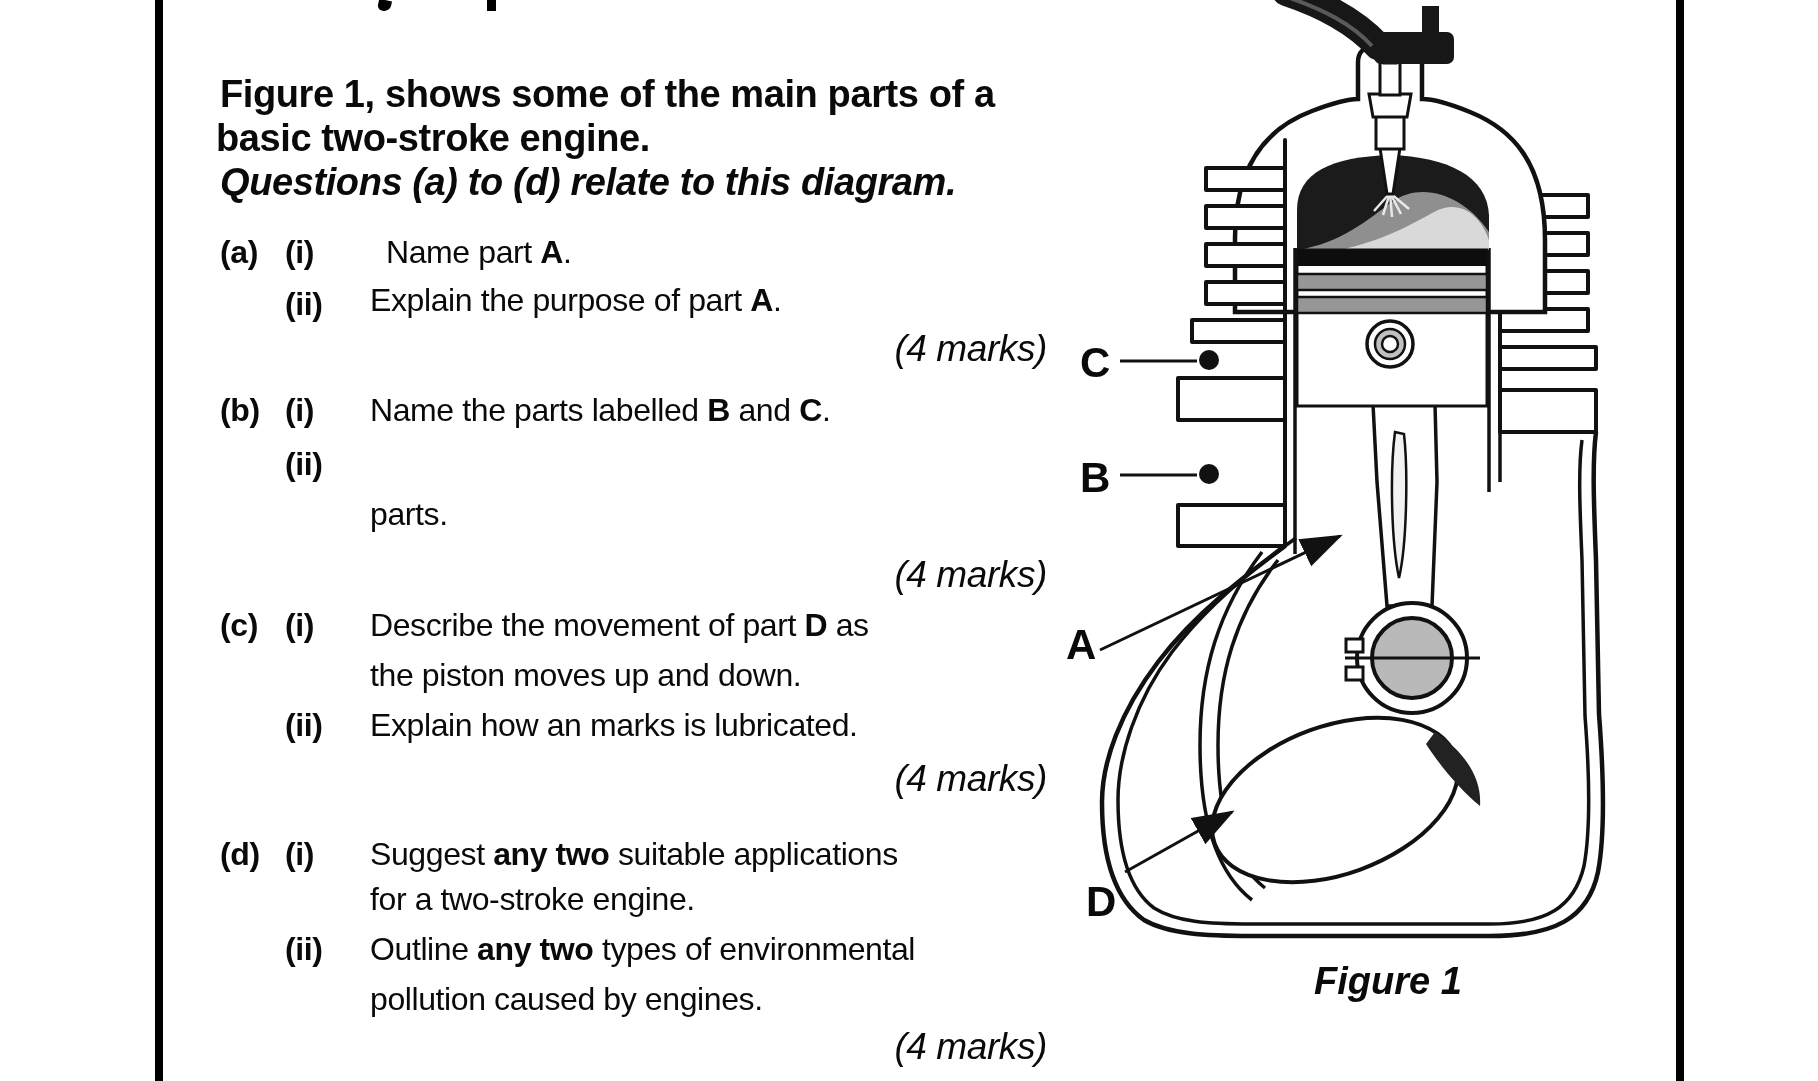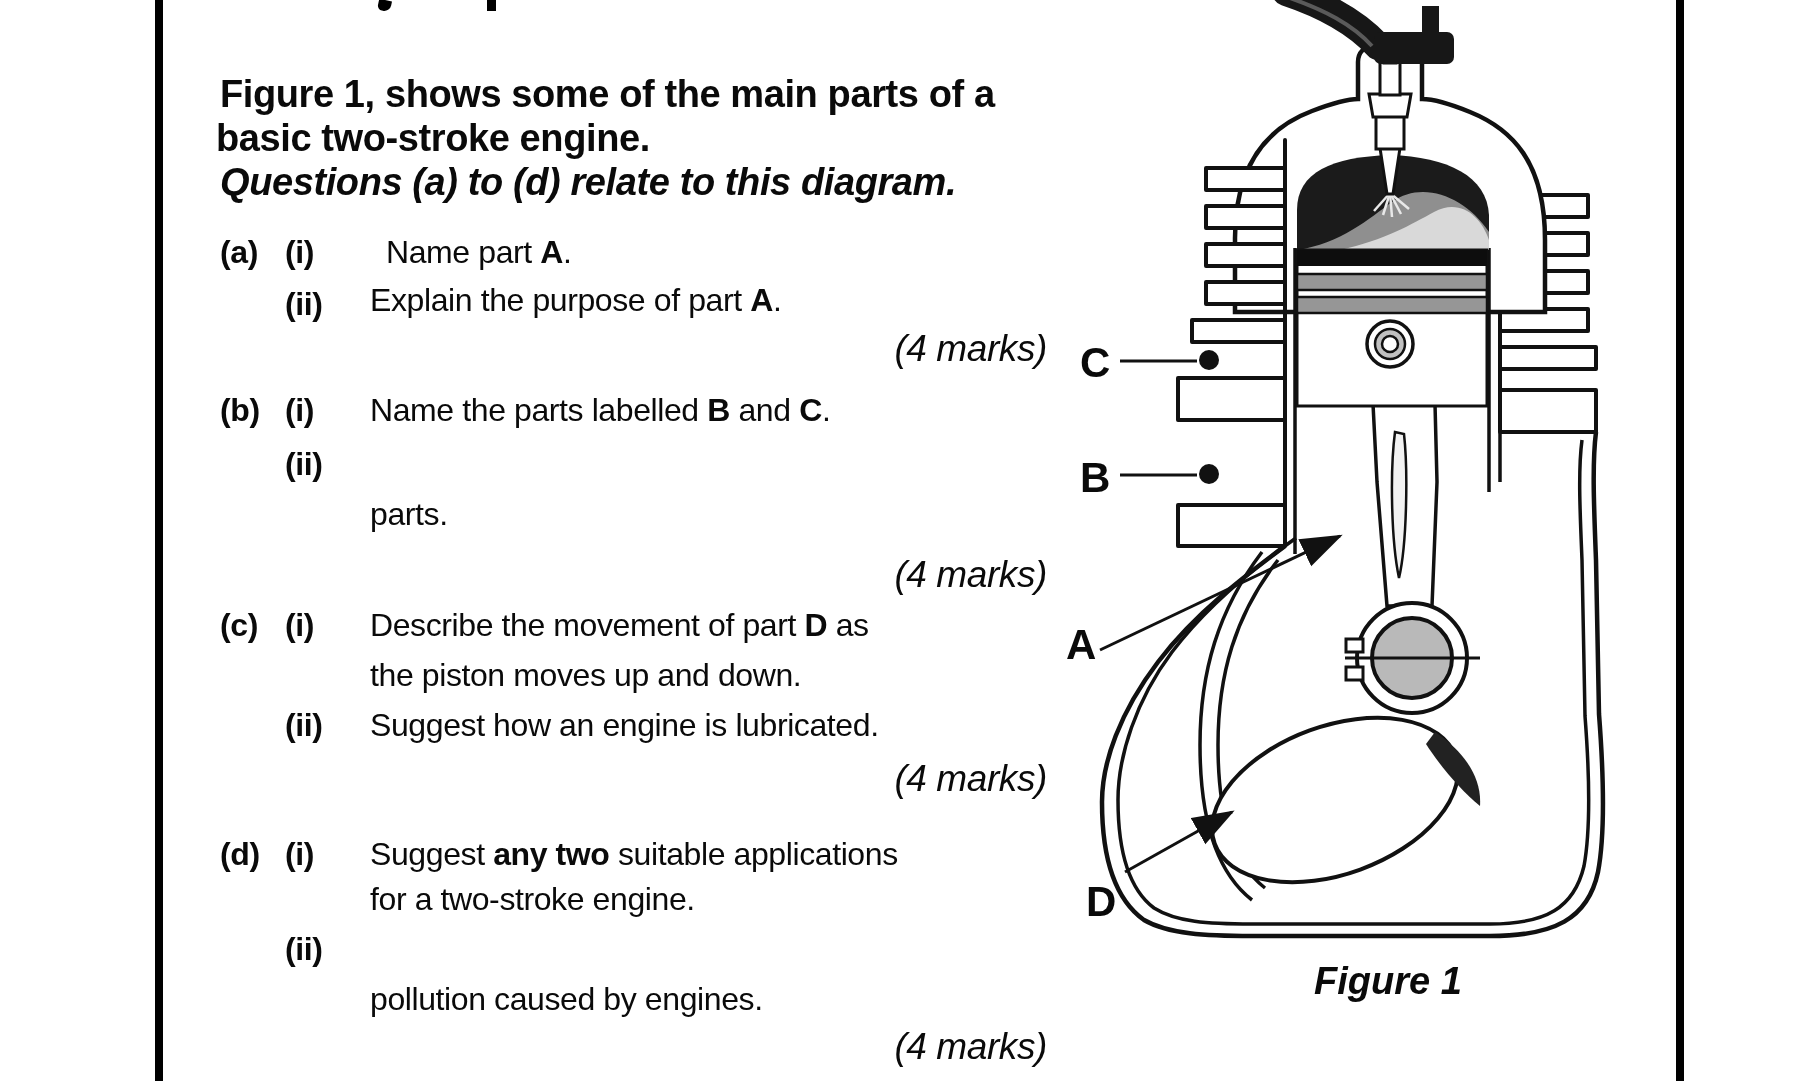--- a/index.html
+++ b/index.html
@@ -51,28 +51,29 @@
   <div class="line" style="left:370px;top:392px;"><span>Name the parts labelled </span><span style="font-weight: 700;">B</span><span> and </span><span style="font-weight: 700;">C</span><span>.</span></div>
   <div class="line qlabel" style="left:285px;top:446px;">(ii)</div>
   <div class="line" style="left:370px;top:496px;"><span>parts.</span></div>
   <div class="marks" style="top:554px;">(4 marks)</div>
 
   <div class="line qlabel" style="left:220px;top:607px;">(c)</div>
   <div class="line qlabel" style="left:285px;top:607px;">(i)</div>
   <div class="line" style="left:370px;top:607px;"><span>Describe the movement of part </span><span style="font-weight: 700;">D</span><span> as</span></div>
   <div class="line" style="left:370px;top:657px;"><span>the piston moves up and down.</span></div>
   <div class="line qlabel" style="left:285px;top:707px;">(ii)</div>
-  <div class="line" style="left:370px;top:707px;"><span>Suggest how an engine is lubricated.</span></div>
+  <div class="line" style="left:370px;top:707px;"><span>Explain how an marks is lubricated.</span></div>
   <div class="marks" style="top:758px;">(4 marks)</div>
 
   <div class="line qlabel" style="left:220px;top:836px;">(d)</div>
   <div class="line qlabel" style="left:285px;top:836px;">(i)</div>
   <div class="line" style="left:370px;top:836px;"><span>Suggest </span><span style="font-weight: 700;">any two</span><span> suitable applications</span></div>
   <div class="line" style="left:370px;top:881px;"><span>for a two-stroke engine.</span></div>
   <div class="line qlabel" style="left:285px;top:931px;">(ii)</div>
+  <div class="line" style="left:370px;top:931px;"><span>Outline </span><span style="font-weight: 700;">any two</span><span> types of environmental</span></div>
   <div class="line" style="left:370px;top:981px;"><span>pollution caused by engines.</span></div>
   <div class="marks" style="top:1026px;">(4 marks)</div>
 
   <svg viewBox="0 0 570 1010" style="position:absolute;left:1040px;top:0;width:570px;height:1010px;">
     <defs>
       <marker id="arr" markerWidth="16" markerHeight="12" refX="13" refY="5" orient="auto">
         <path d="M0,0 L14,5 L0,10 Z" fill="#111"></path>
       </marker>
     </defs>
 

